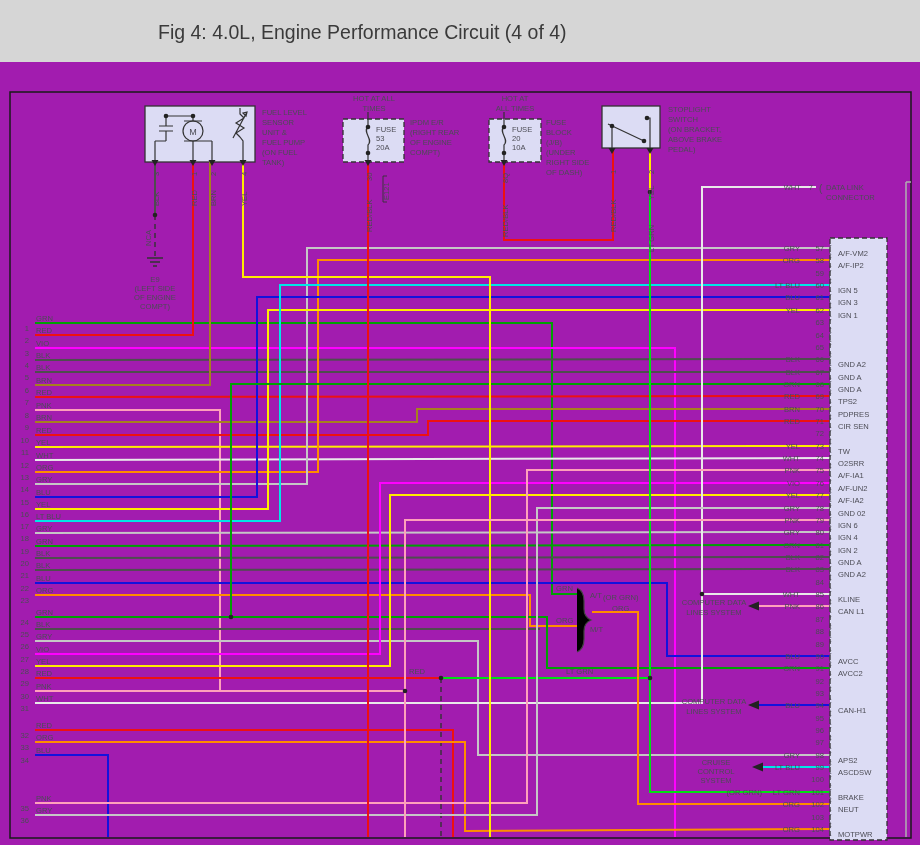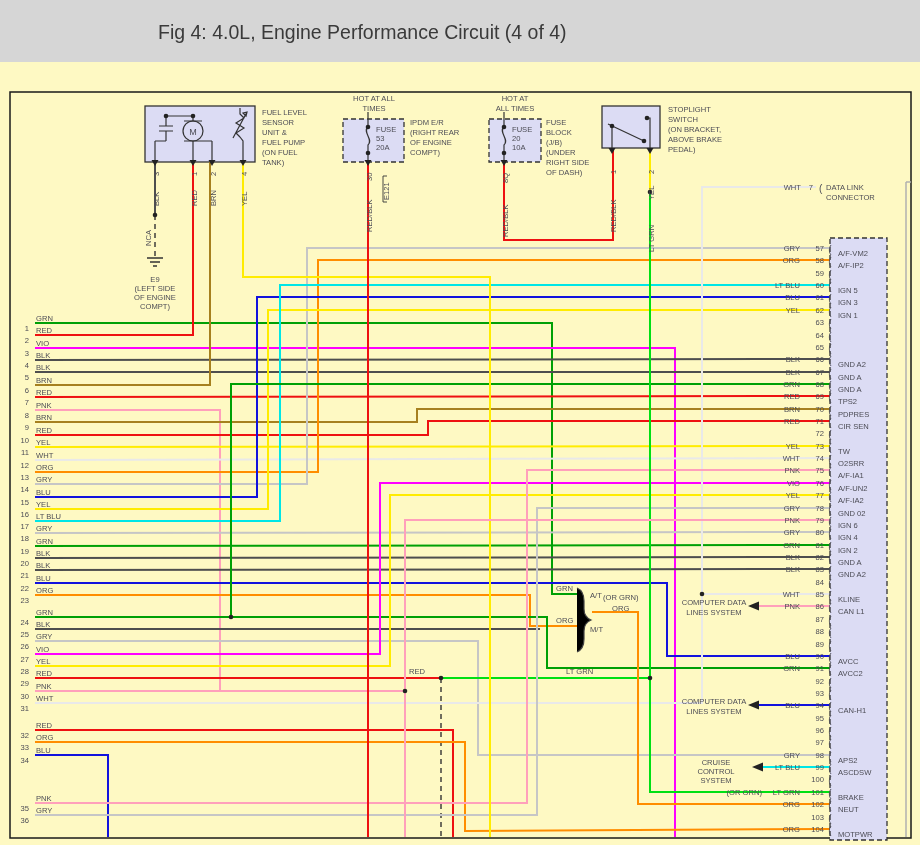--- a/index.html
+++ b/index.html
@@ -1,16 +1,16 @@
 <!DOCTYPE html>
 <html><head>
 <meta charset="utf-8">
 <style>
   html,body{margin:0;padding:0;background:#fff;}
-  #stage{position:relative;width:920px;height:845px;background:#fef9c3;overflow:hidden;
+  #stage{position:relative;width:920px;height:845px;background:#a21caf;overflow:hidden;
          font-family:"Liberation Sans", sans-serif;}
   #titlebar{position:absolute;left:0;top:0;width:920px;height:62px;background:#d6d6d6;}
   #pagetitle{position:absolute;left:158px;top:21px;font-size:19.5px;color:#3a3a3a;
              font-family:"Liberation Sans", sans-serif;}
   svg{position:absolute;left:0;top:0;}
   svg text{font-family:"Liberation Sans", sans-serif;fill:#4c4c55;}
 </style>
 </head>
 <body>
 

